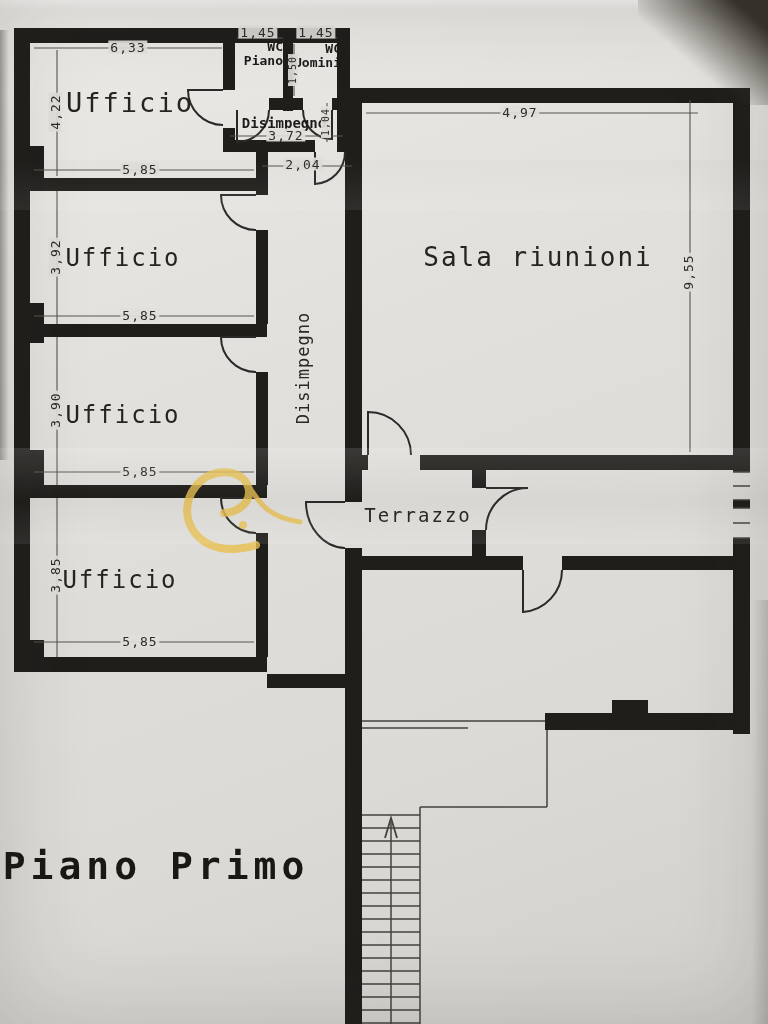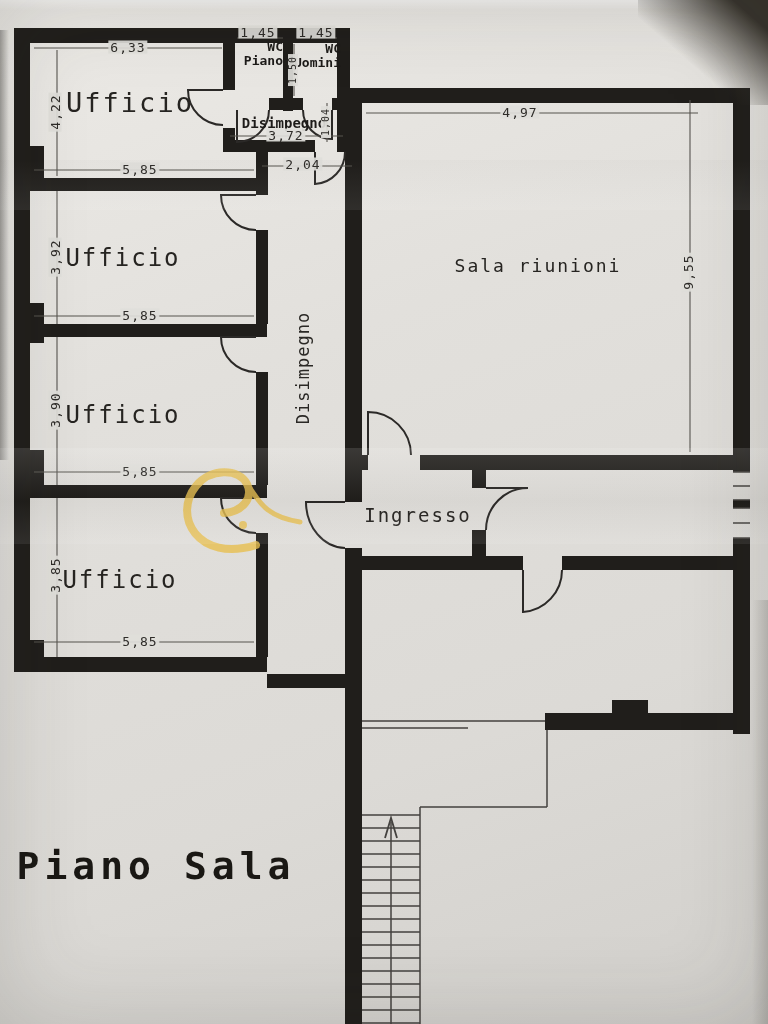--- a/index.html
+++ b/index.html
@@ -167,43 +167,43 @@
     <div>Piano</div>
   </div>
   <div class="room-small" style="position:absolute;left:293px;top:42px;width:48px;">
     <div>WC</div>
     <div>Uomini</div>
   </div>
 
   <div class="hlabel room-small" style="left:284px;top:123px;font-size:14px;">Disimpegno</div>
   <div class="vlabel corridor-label" style="left:303px;top:368px;">Disimpegno</div>
 
-  <div class="hlabel room" style="left:538px;top:257px;font-size:18px;margin-top:8px;">Sala riunioni</div>
-  <div class="hlabel room" style="left:418px;top:515px;font-size:19px;">Ingresso</div>
+  <div class="hlabel room" style="left:538px;top:257px;font-size:26px;">Sala riunioni</div>
+  <div class="hlabel room" style="left:418px;top:515px;font-size:19px;">Terrazzo</div>
 
   <div class="hlabel dim" style="left:128px;top:47px;">6,33</div>
   <div class="hlabel dim" style="left:258px;top:32px;">1,45</div>
   <div class="hlabel dim" style="left:316px;top:32px;">1,45</div>
   <div class="vlabel dim" style="left:55px;top:112px;">4,22</div>
   <div class="hlabel dim" style="left:140px;top:169px;">5,85</div>
   <div class="hlabel dim" style="left:286px;top:135px;">3,72</div>
   <div class="vlabel dim" style="left:293px;top:70px;font-size:10px;">1,50</div>
   <div class="vlabel dim" style="left:326px;top:122px;font-size:10px;">1,04</div>
   <div class="hlabel dim" style="left:303px;top:164px;text-align:center;">2,04</div>
   <div class="hlabel dim" style="left:520px;top:112px;">4,97</div>
   <div class="vlabel dim" style="left:688px;top:272px;">9,55</div>
   <div class="vlabel dim" style="left:55px;top:257px;">3,92</div>
   <div class="hlabel dim" style="left:140px;top:315px;">5,85</div>
   <div class="vlabel dim" style="left:55px;top:410px;">3,90</div>
   <div class="hlabel dim" style="left:140px;top:471px;">5,85</div>
   <div class="vlabel dim" style="left:55px;top:575px;">3,85</div>
   <div class="hlabel dim" style="left:140px;top:641px;">5,85</div>
 
 
-  <div class="hlabel floor" style="left:156px;top:866px;">Piano Sala</div>
+  <div class="hlabel floor" style="left:156px;top:866px;">Piano Primo</div>
 
   <div class="shade shade-topedge"></div>
   <div class="shade shade-topright"></div>
   <div class="shade shade-leftedge"></div>
   <div class="shade shade-fold"></div>
   <div class="shade shade-fold2"></div>
   <div class="shade shade-rightlow"></div>
   <div class="shade vignette"></div>
 </div>
 

